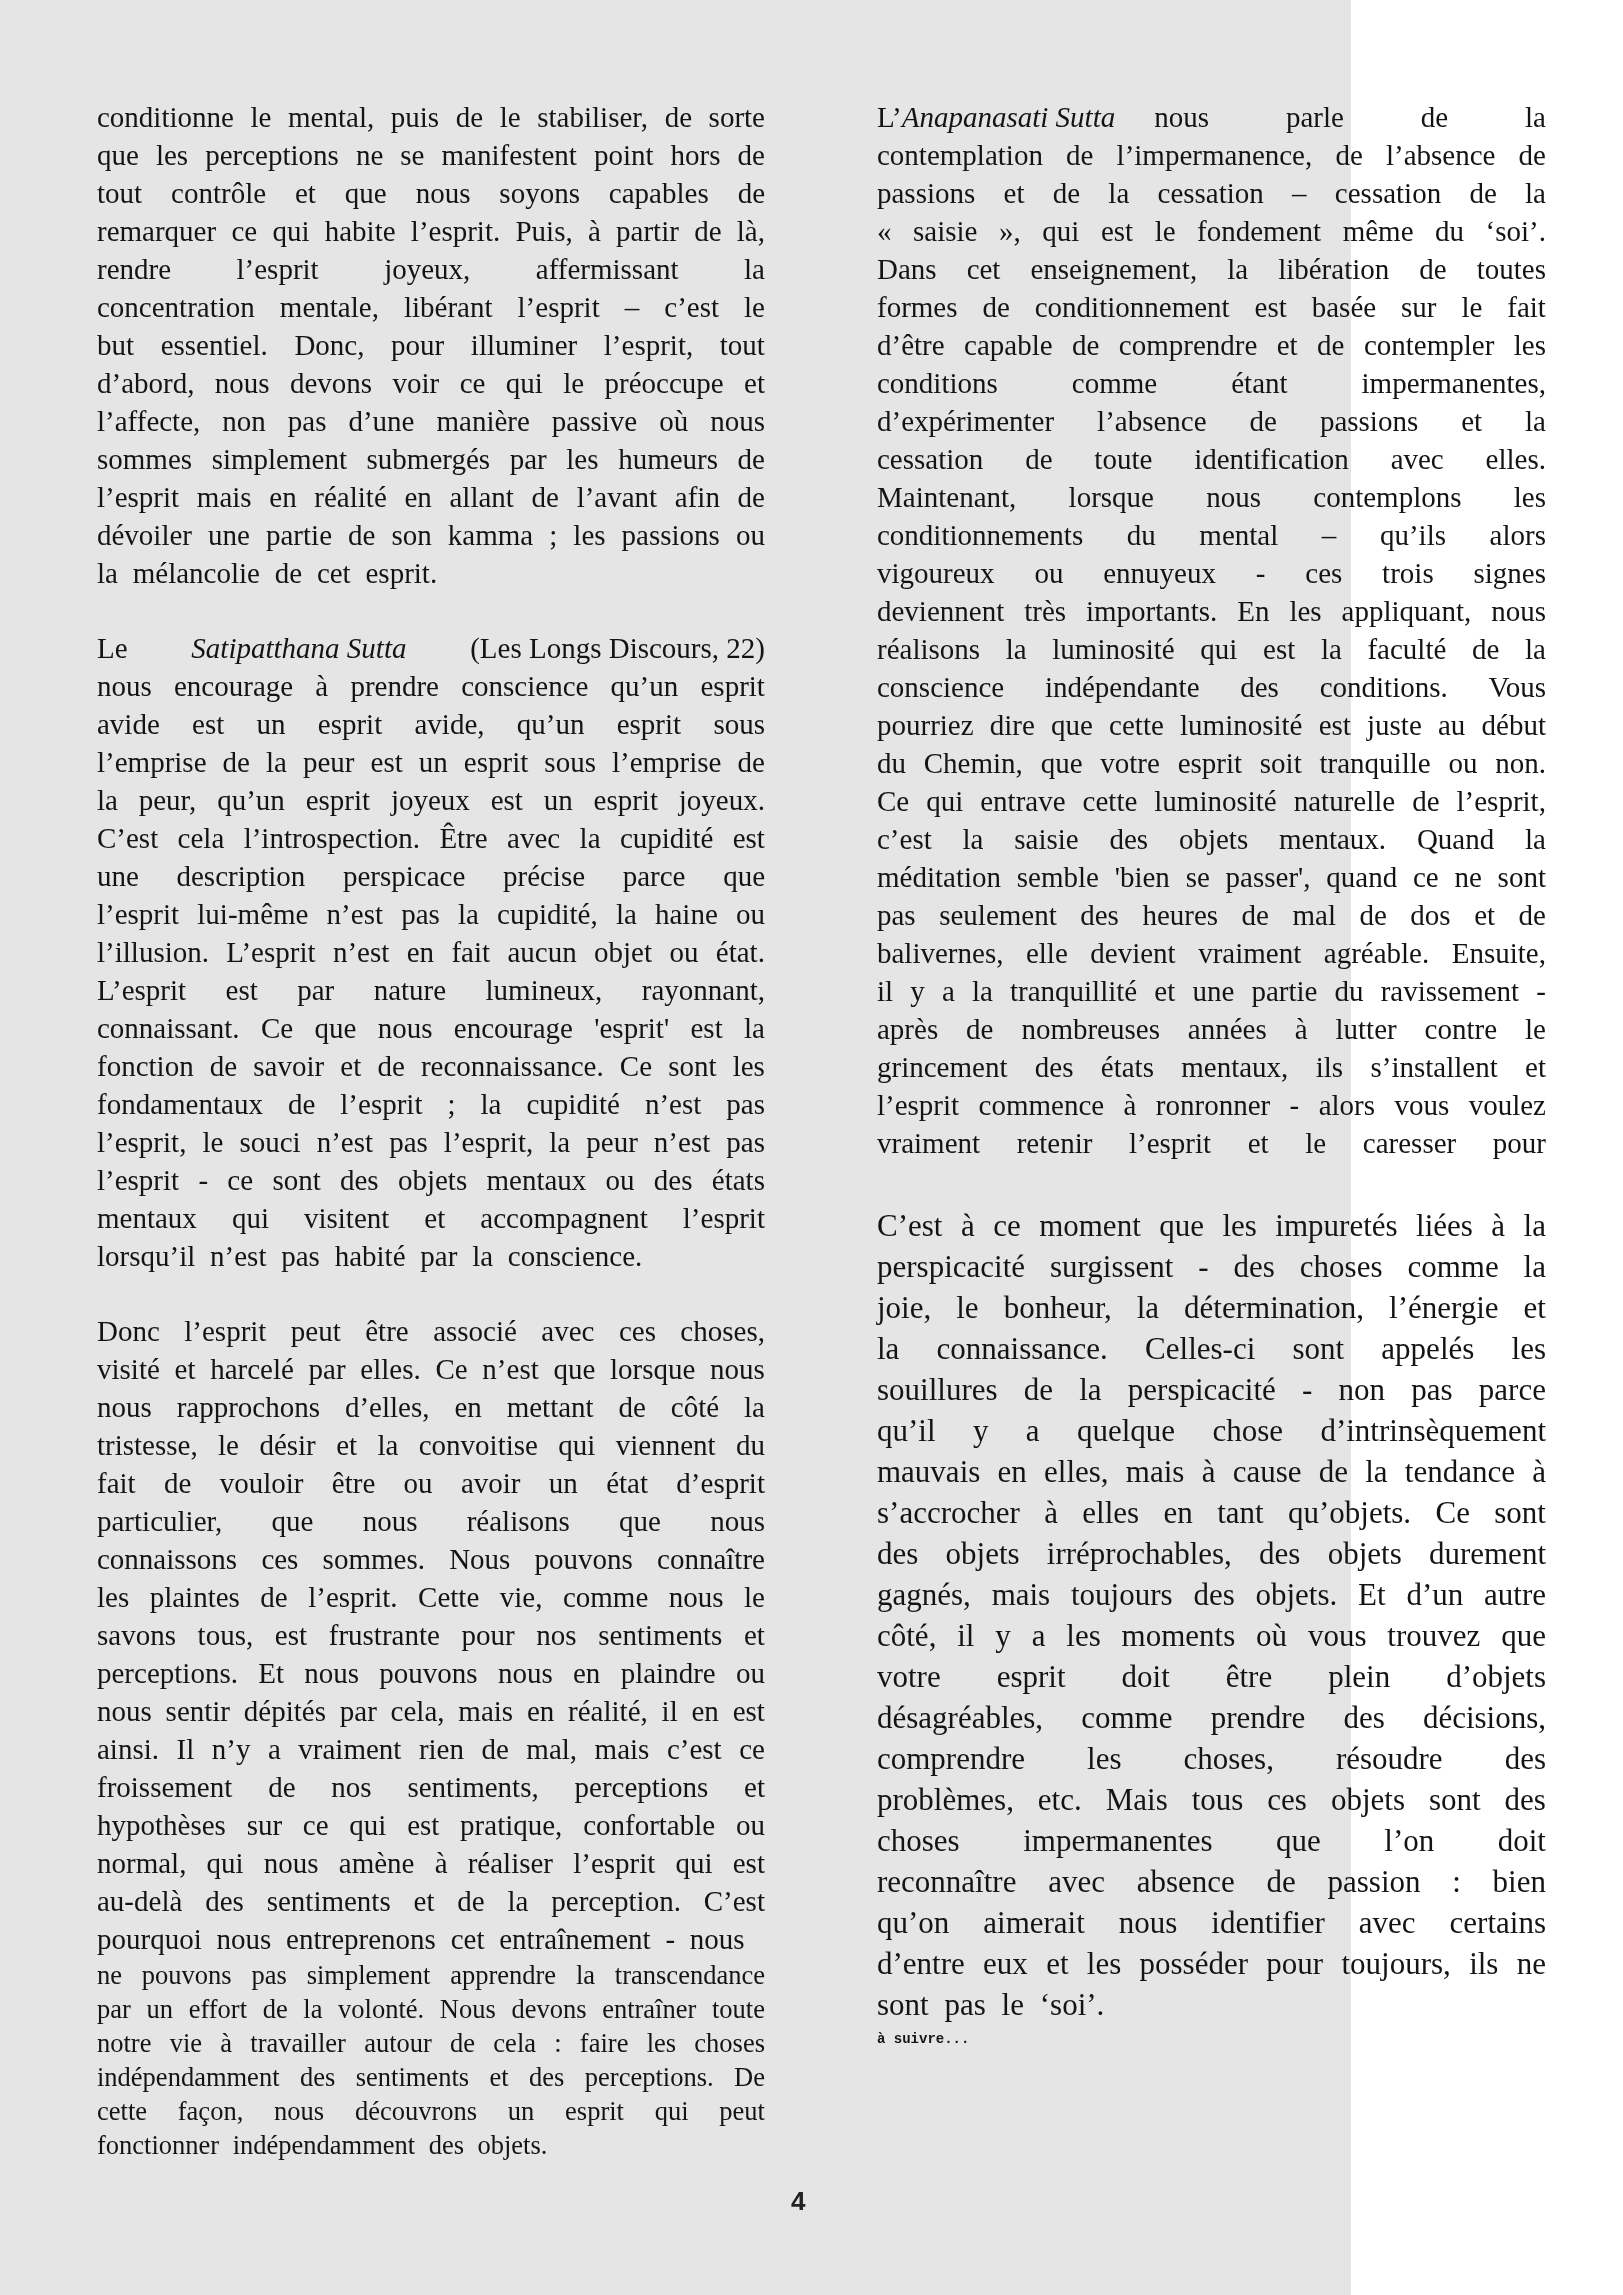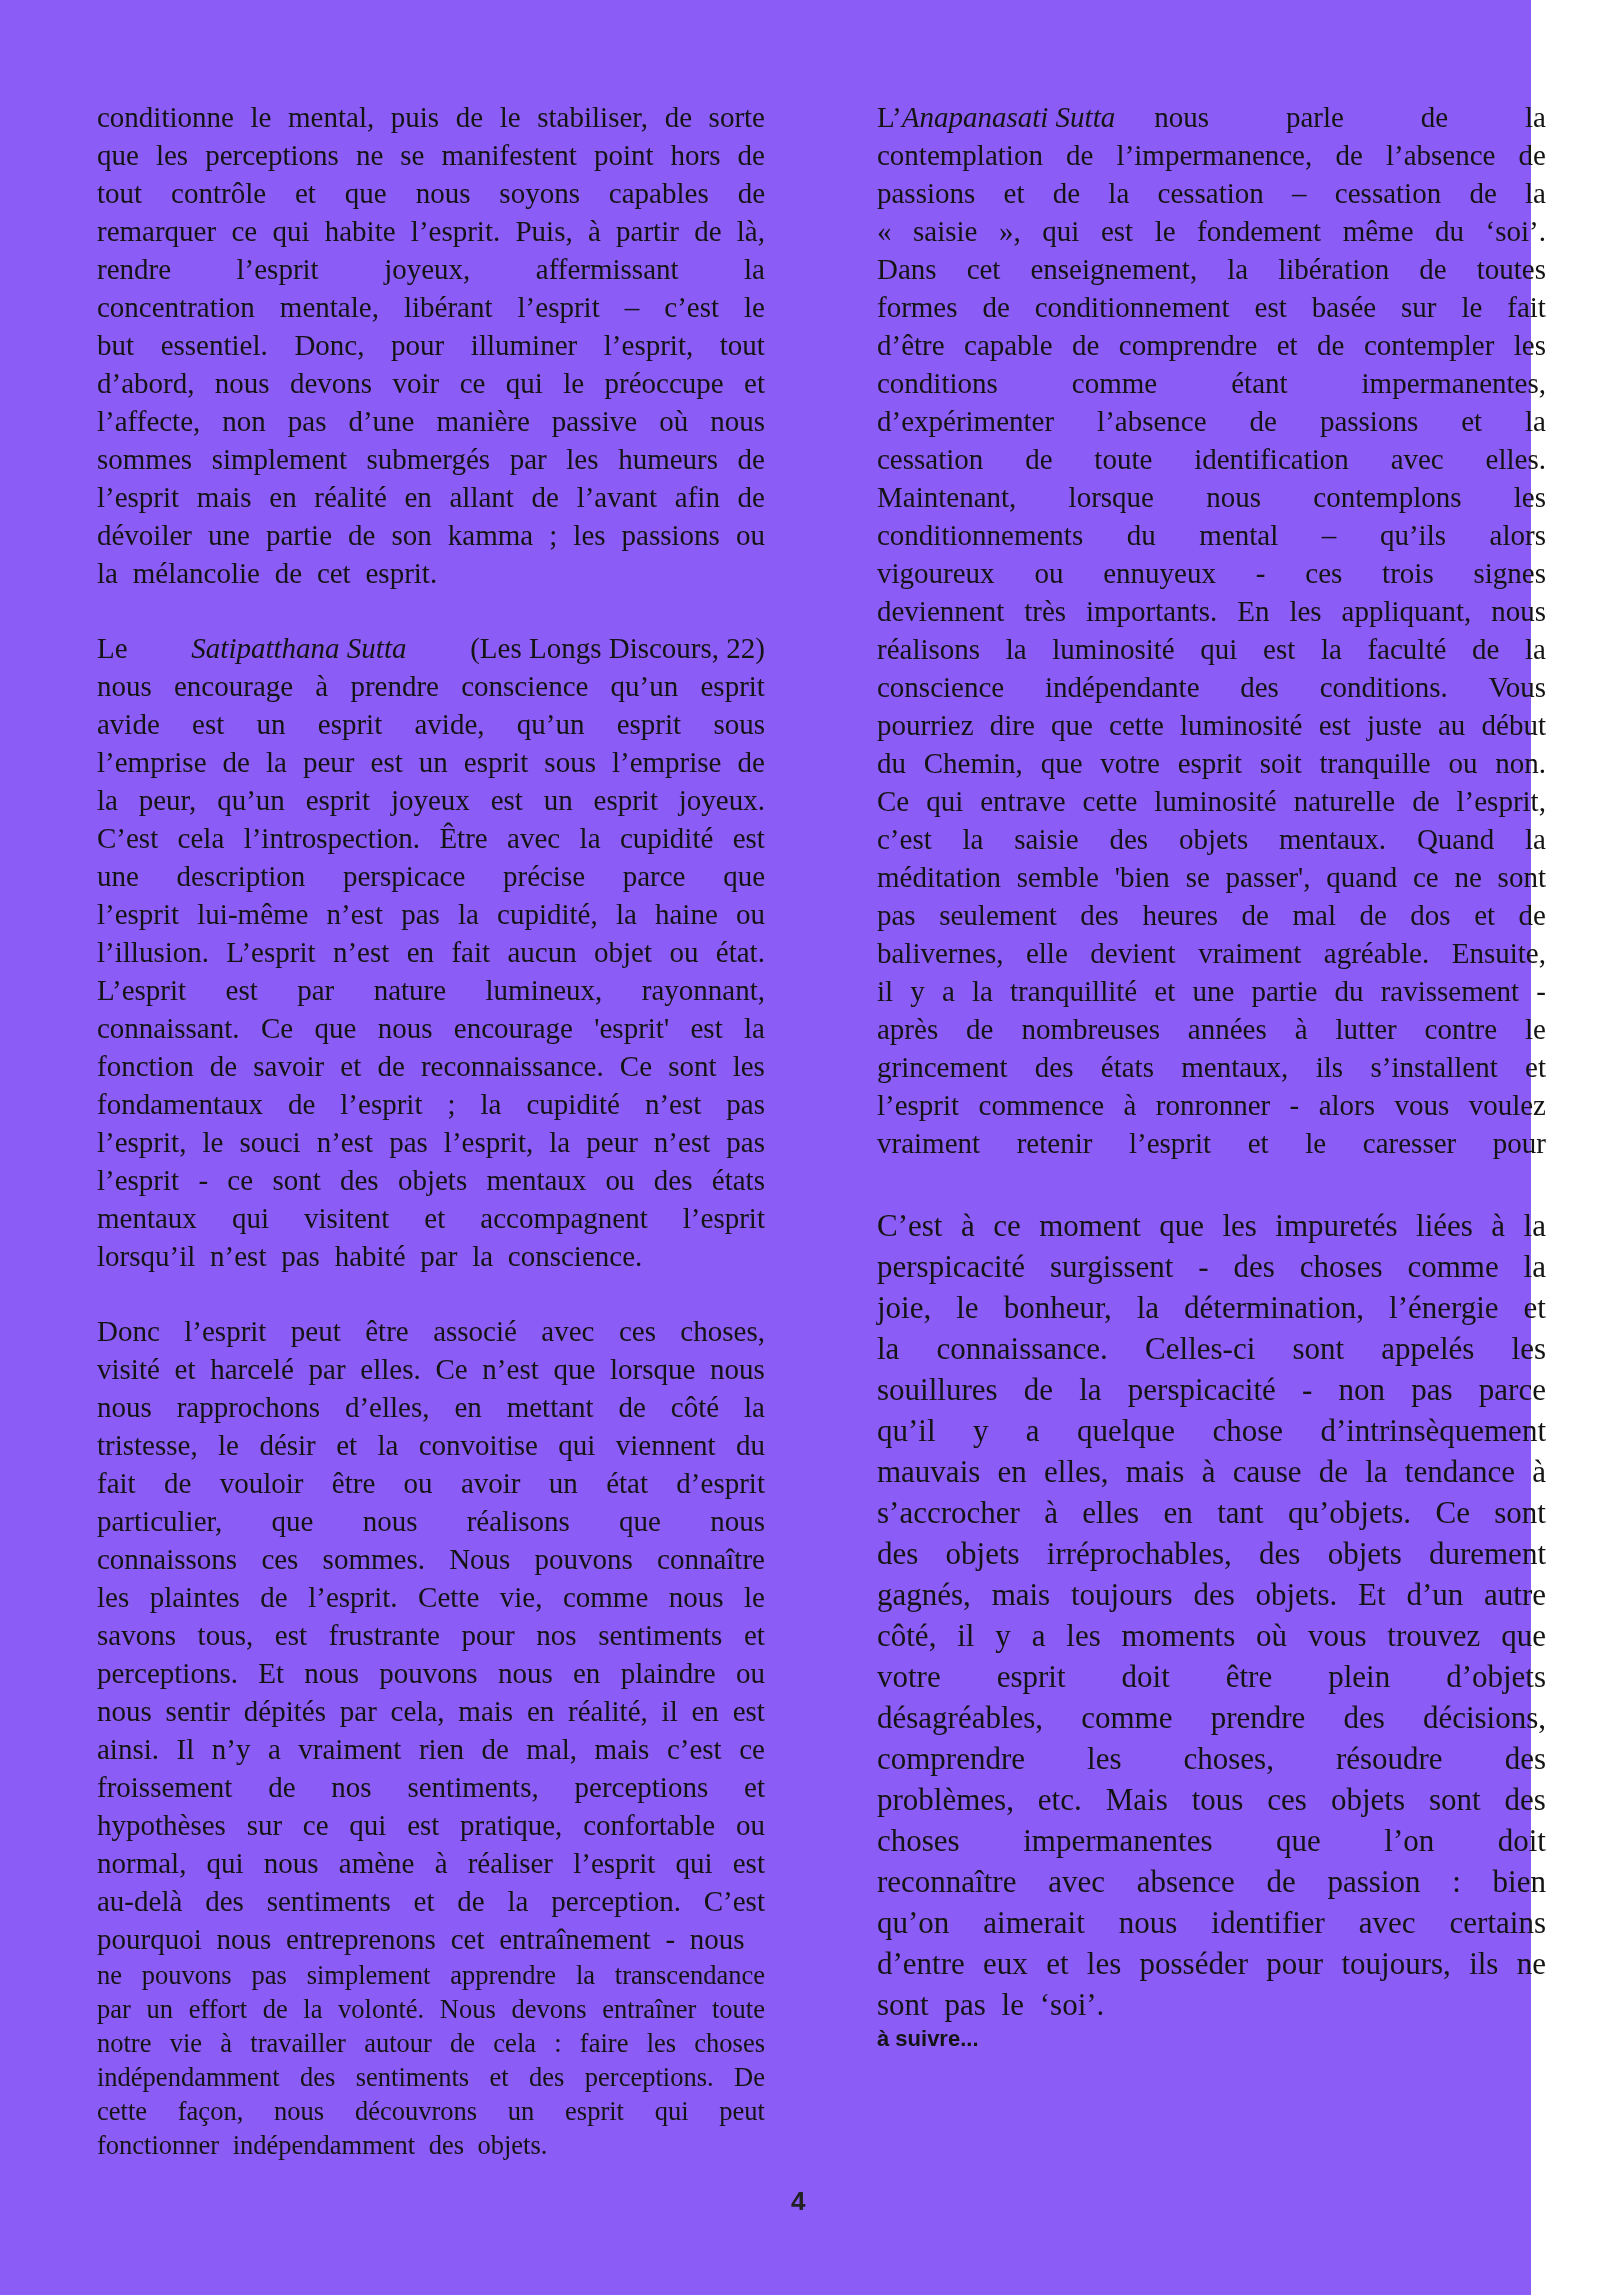--- a/index.html
+++ b/index.html
@@ -1,34 +1,34 @@
 <!DOCTYPE html>
 <html style="font-size:10.5px"><head>
 <meta charset="utf-8">
 <style>
   html, body { margin: 0; padding: 0; background: #ffffff; }
   body { width: 1624px; height: 2295px; position: relative; overflow: hidden;
          font-family: "Liberation Serif", "DejaVu Serif", serif; color: #141414; }
-  .page { position: absolute; left: 0; top: 0; width: 1531px; height: 2295px; background: #8b5cf6; }
+  .page { position: absolute; left: 0; top: 0; width: 1351px; height: 2295px; background: #e5e5e5; }
   .col { position: absolute; top: 98px; }
   .col-left { left: 97px; width: 668px; }
   .col-right { left: 860px; width: 669px; margin-left: 17px; }
   .para { margin: 0; }
   .line { display: block; text-align: justify; text-align-last: justify; white-space: nowrap;
           font-size: 29px; line-height: 38px; height: 38px; overflow: visible; }
   .line.last { text-align-last: left; }
   .gap-1 { height: 37px; }
   .gap-2 { height: 37px; }
   .small .line { font-size: 26.5px; line-height: 34px; height: 34px; }
   .big .line { font-size: 31px; line-height: 41px; height: 41px; }
   .jl { display: flex; justify-content: space-between; }
   .jl.last { justify-content: flex-start; gap: 0.25em; }
   .jl.last > span { margin-right: 0.26em; }
   em { font-style: italic; }
-  .suivre { font-family: Liberation Sans, sans-serif; font-weight: bold; font-size: 22px; line-height: 26px; margin-top: 1.3px; }
+  .suivre { font-family: Liberation Mono, monospace; font-weight: bold; font-size: 14px; line-height: 26px; margin-top: 1.3px; }
   .pagenum { position: absolute; left: 791px; top: 2186px; font-family: "Liberation Sans", "DejaVu Sans", sans-serif;
              font-weight: bold; font-size: 26px; color: #222; }
 </style>
 </head>
 <body>
 
 <div class="page">
 
   <div class="col col-left">
 

